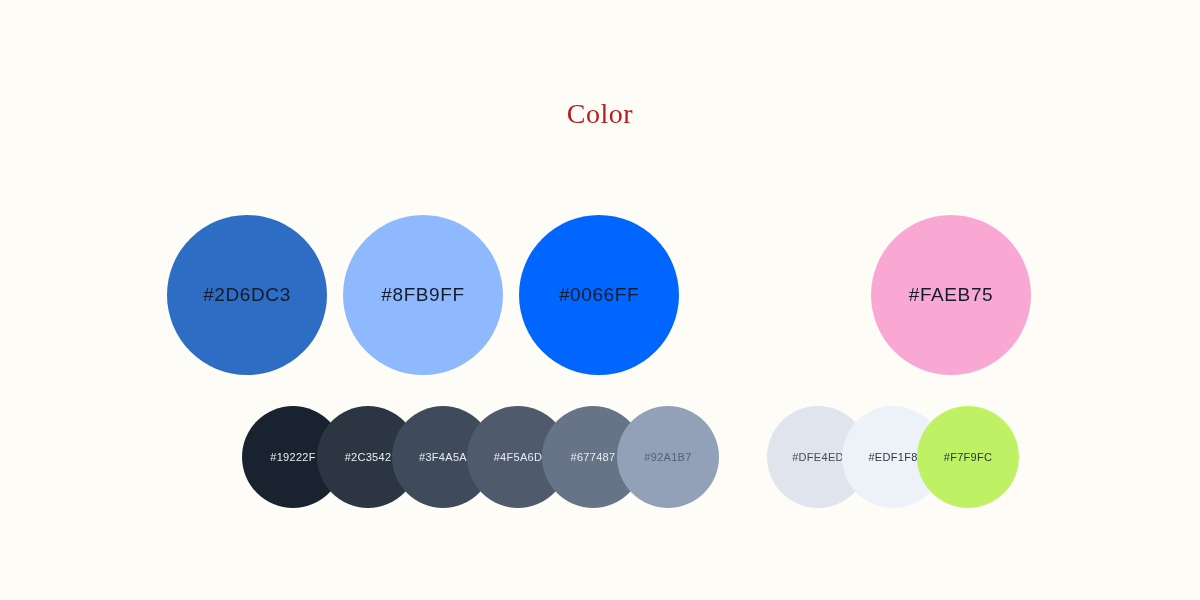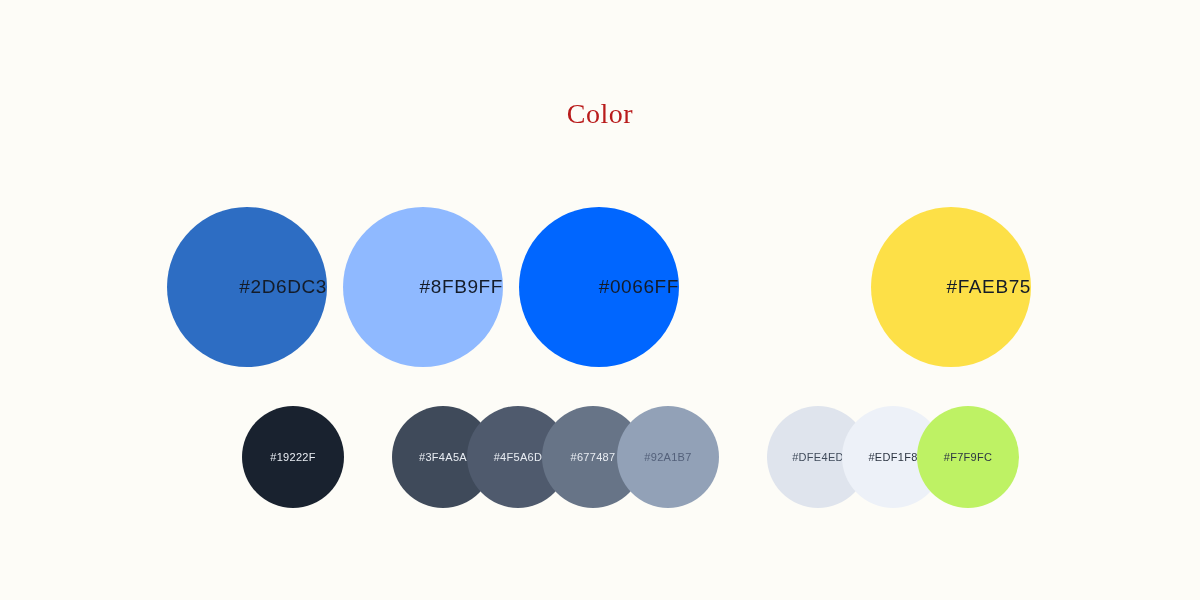--- a/index.html
+++ b/index.html
@@ -41,27 +41,27 @@
   
   #primary-row {
     position: absolute;
     top: 199px;
     left: 167px;
     width: 866px;
     height: 160px;
   }
   .primary-swatch {
     position: absolute;
-    top: 8px;
+    top: 16px;
     width: 160px;
     height: 160px;
     border-radius: 50%;
     display: flex;
     align-items: center;
-    justify-content: flex-end;
+    justify-content: center;
   }
   .primary-label {
     font-family: "Liberation Sans", sans-serif;
     font-size: 19px;
     font-weight: 400;
     letter-spacing: 0.6px;
     color: #141c29;
     white-space: nowrap;
     user-select: none;
   }
@@ -103,28 +103,31 @@
   <div id="primary-row">
       <div class="primary-swatch" style="left: 0px; width: 160px; height: 160px; background: rgb(45, 109, 195);">
         <span class="primary-label" style="color: rgb(20, 28, 41);">#2D6DC3</span>
       </div>
       <div class="primary-swatch" style="left: 176px; width: 160px; height: 160px; background: rgb(143, 185, 255);">
         <span class="primary-label" style="color: rgb(20, 28, 41);">#8FB9FF</span>
       </div>
       <div class="primary-swatch" style="left: 352px; width: 160px; height: 160px; background: rgb(0, 102, 255);">
         <span class="primary-label" style="color: rgb(20, 28, 41);">#0066FF</span>
       </div>
-      <div class="primary-swatch" style="left: 704px; width: 160px; height: 160px; background: #fde047;">
+      <div class="primary-swatch" style="left: 704px; width: 160px; height: 160px; background: #f9a8d4;">
         <span class="primary-label" style="color: rgb(20, 28, 41);">#FAEB75</span>
       </div>
     </div>
 
   <div id="neutral-row">
       <div class="neutral-swatch" style="left: 75px; width: 102px; height: 102px; background: rgb(25, 34, 47); z-index: 2;">
         <span class="neutral-label" style="color: rgb(233, 237, 243);">#19222F</span>
+      </div>
+      <div class="neutral-swatch" style="left: 150px; width: 102px; height: 102px; background: rgb(44, 53, 66); z-index: 3;">
+        <span class="neutral-label" style="color: rgb(233, 237, 243);">#2C3542</span>
       </div>
       <div class="neutral-swatch" style="left: 225px; width: 102px; height: 102px; background: rgb(63, 74, 90); z-index: 4;">
         <span class="neutral-label" style="color: rgb(233, 237, 243);">#3F4A5A</span>
       </div>
       <div class="neutral-swatch" style="left: 300px; width: 102px; height: 102px; background: rgb(79, 90, 109); z-index: 5;">
         <span class="neutral-label" style="color: rgb(233, 237, 243);">#4F5A6D</span>
       </div>
       <div class="neutral-swatch" style="left: 375px; width: 102px; height: 102px; background: rgb(103, 116, 135); z-index: 6;">
         <span class="neutral-label" style="color: rgb(233, 237, 243);">#677487</span>
       </div>

